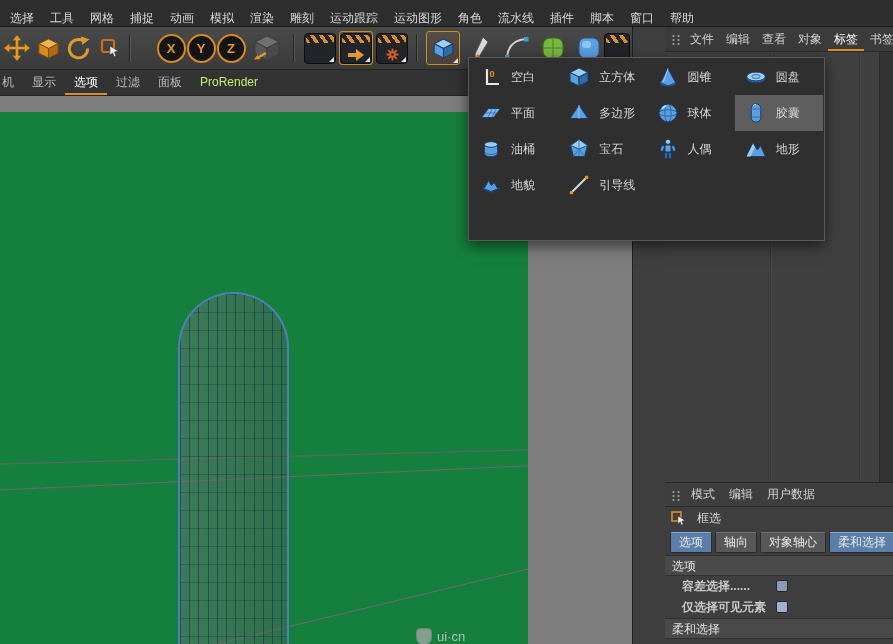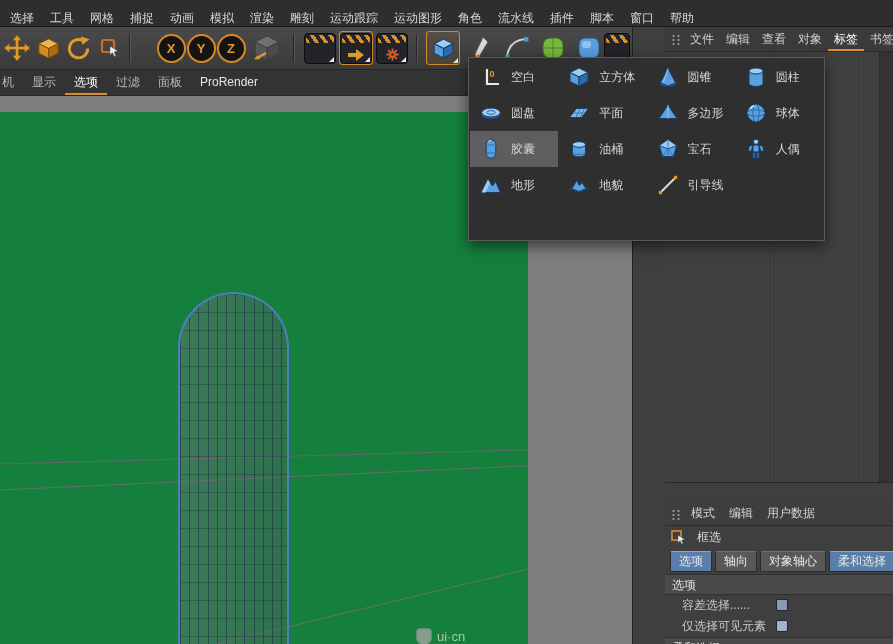--- a/index.html
+++ b/index.html
@@ -26,21 +26,21 @@
   .clap .inner{position:absolute;left:0;right:0;bottom:2px;display:flex;justify-content:center;}
   .corner::after{content:"";position:absolute;right:1px;bottom:1px;width:0;height:0;
         border-left:5px solid transparent;border-bottom:5px solid #e6e6e6;}
   
   .vmenu{position:absolute;left:0;top:70px;width:632px;height:26px;background:#333;
          border-bottom:1px solid #252525;box-sizing:border-box;display:flex;align-items:center;
          color:#b9b9b9;z-index:4;}
   .vmenu span{padding:0 9px;line-height:25px;white-space:nowrap;}
   .vmenu .first{padding-left:2px;}
   .vmenu .active{color:#fff;box-shadow:inset 0 -2px 0 #d98e2b;}
-  .vmenu .pro{color:#e5e5e5;}
+  .vmenu .pro{color:#bef264;}
   
   .viewport{position:absolute;left:0;top:112px;width:528px;height:548px;background:#15803d;overflow:hidden;z-index:1;}
   .groundlines{position:absolute;left:0;top:0;}
   .capsule{position:absolute;left:178px;top:180px;width:111px;height:368px;box-sizing:border-box;
       border:2px solid #4c80bd;border-bottom:none;border-radius:58px 58px 0 0;
       background:
         repeating-linear-gradient(90deg, rgba(25,36,64,.50) 0 1px, transparent 1px 9.2px),
         repeating-linear-gradient(180deg, rgba(25,36,64,.30) 0 1px, transparent 1px 18px),
         linear-gradient(90deg, rgba(110,115,125,.45), rgba(84,89,99,.38));}
   .watermark{position:absolute;left:416px;top:516px;display:flex;align-items:center;gap:5px;
@@ -55,30 +55,30 @@
   .om-menu{height:25px;background:#3b3b3b;border-bottom:1px solid #2a2a2a;display:flex;align-items:center;
       color:#d0d0d0;padding-left:2px;box-sizing:border-box;}
   .om-menu .item{padding:0 6px;line-height:24px;white-space:nowrap;}
   .om-menu .active{box-shadow:inset 0 -2px 0 #d98e2b;color:#fff;}
   .om-body{position:relative;height:430px;background:#404040;}
   .vdiv{position:absolute;top:0;bottom:0;width:1px;background:#373737;border-right:1px solid #464646;}
   .scrollstrip{position:absolute;top:0;bottom:0;right:0;width:13px;background:#333;border-left:1px solid #2a2a2a;}
   
   .am{position:relative;height:162px;background:#3f3f3f;border-top:1px solid #272727;box-sizing:border-box;overflow:hidden;}
   .am-menu{height:24px;background:#3e3e3e;border-bottom:1px solid #2d2d2d;display:flex;align-items:center;
-      color:#d2d2d2;padding-left:2px;box-sizing:border-box;margin-top:19px;}
+      color:#d2d2d2;padding-left:2px;box-sizing:border-box;}
   .am-menu .item{padding:0 7px;line-height:23px;}
   .tool-row{height:22px;display:flex;align-items:center;gap:10px;padding-left:6px;color:#dadada;}
   .tabs{height:26px;display:flex;align-items:center;gap:3px;padding-left:5px;}
   .tab{height:19px;line-height:19px;padding:0 8px;background:#585858;border:1px solid #2c2c2c;
       border-top-color:#6f6f6f;color:#e8e8e8;border-radius:2px;white-space:nowrap;}
   .tab.active{background:#5a7ea9;border-top-color:#84a7cf;}
   .sec{height:21px;line-height:20px;background:#4a4a4a;border-top:1px solid #303030;border-bottom:1px solid #303030;
       color:#e0e0e0;padding-left:7px;box-sizing:border-box;}
-  .prow{height:21px;display:flex;align-items:center;color:#c9c9c9;padding-left:17px;position:relative;}
+  .prow{height:21px;display:flex;align-items:center;color:#c9c9c9;padding-left:17px;position:relative;font-weight:bold;}
   .toggle{position:absolute;left:111px;top:4px;width:12px;height:12px;border-radius:2px;border:1px solid #23272e;box-sizing:border-box;}
   .t1{background:#8b9ab5;} .t2{background:#a2b2cd;}
   
   .dropdown{position:absolute;left:468px;top:57px;width:357px;height:184px;background:#2f2f2f;
       border:1px solid #5a5a5a;box-shadow:0 5px 14px rgba(0,0,0,.55);box-sizing:border-box;
       display:grid;grid-template-columns:repeat(4,1fr);grid-auto-rows:36px;padding:1px;z-index:30;}
   .p-item{display:flex;align-items:center;gap:8px;padding-left:9px;color:#d6d6d6;white-space:nowrap;}
   .p-item.hl{background:#5e5e5e;}
   .p-ico{width:24px;height:24px;flex:0 0 auto;display:flex;}
   .p-ico svg{width:24px;height:24px;}
@@ -321,29 +321,20 @@
             <ellipse cx="12" cy="18.3" rx="8" ry="3.2" fill="#2e6ba9" stroke="#1b3c63"></ellipse>
             <polygon points="4.3,17.8 12,3.5 19.7,17.8 12,21" fill="#5b9fe0" stroke="#1b3c63"></polygon>
             <path d="M12,3.5 L7.4,17" stroke="#9ccdf2" stroke-width="1" fill="none"></path>
           </svg>
         </span>
       <span>圆锥</span>
     </div>
     <div class="p-item">
       <span class="p-ico">
           <svg viewBox="0 0 24 24">
-            <path d="M5,6 V18.5 a7,3 0 0 0 14,0 V6" fill="#5b9fe0" stroke="#1b3c63"></path>
-            <ellipse cx="12" cy="6" rx="7" ry="3" fill="#9ccdf2" stroke="#1b3c63"></ellipse>
-          </svg>
-        </span>
-      <span>圆柱</span>
-    </div>
-    <div class="p-item">
-      <span class="p-ico">
-          <svg viewBox="0 0 24 24">
             <ellipse cx="12" cy="13.5" rx="9.3" ry="4.4" fill="#2e6ba9" stroke="#1b3c63"></ellipse>
             <ellipse cx="12" cy="11.5" rx="9.3" ry="4.4" fill="#9ccdf2" stroke="#1b3c63"></ellipse>
             <ellipse cx="12" cy="11.5" rx="4.2" ry="1.9" fill="none" stroke="#2e6ba9"></ellipse>
           </svg>
         </span>
       <span>圆盘</span>
     </div>
     <div class="p-item">
       <span class="p-ico">
           <svg viewBox="0 0 24 24">

